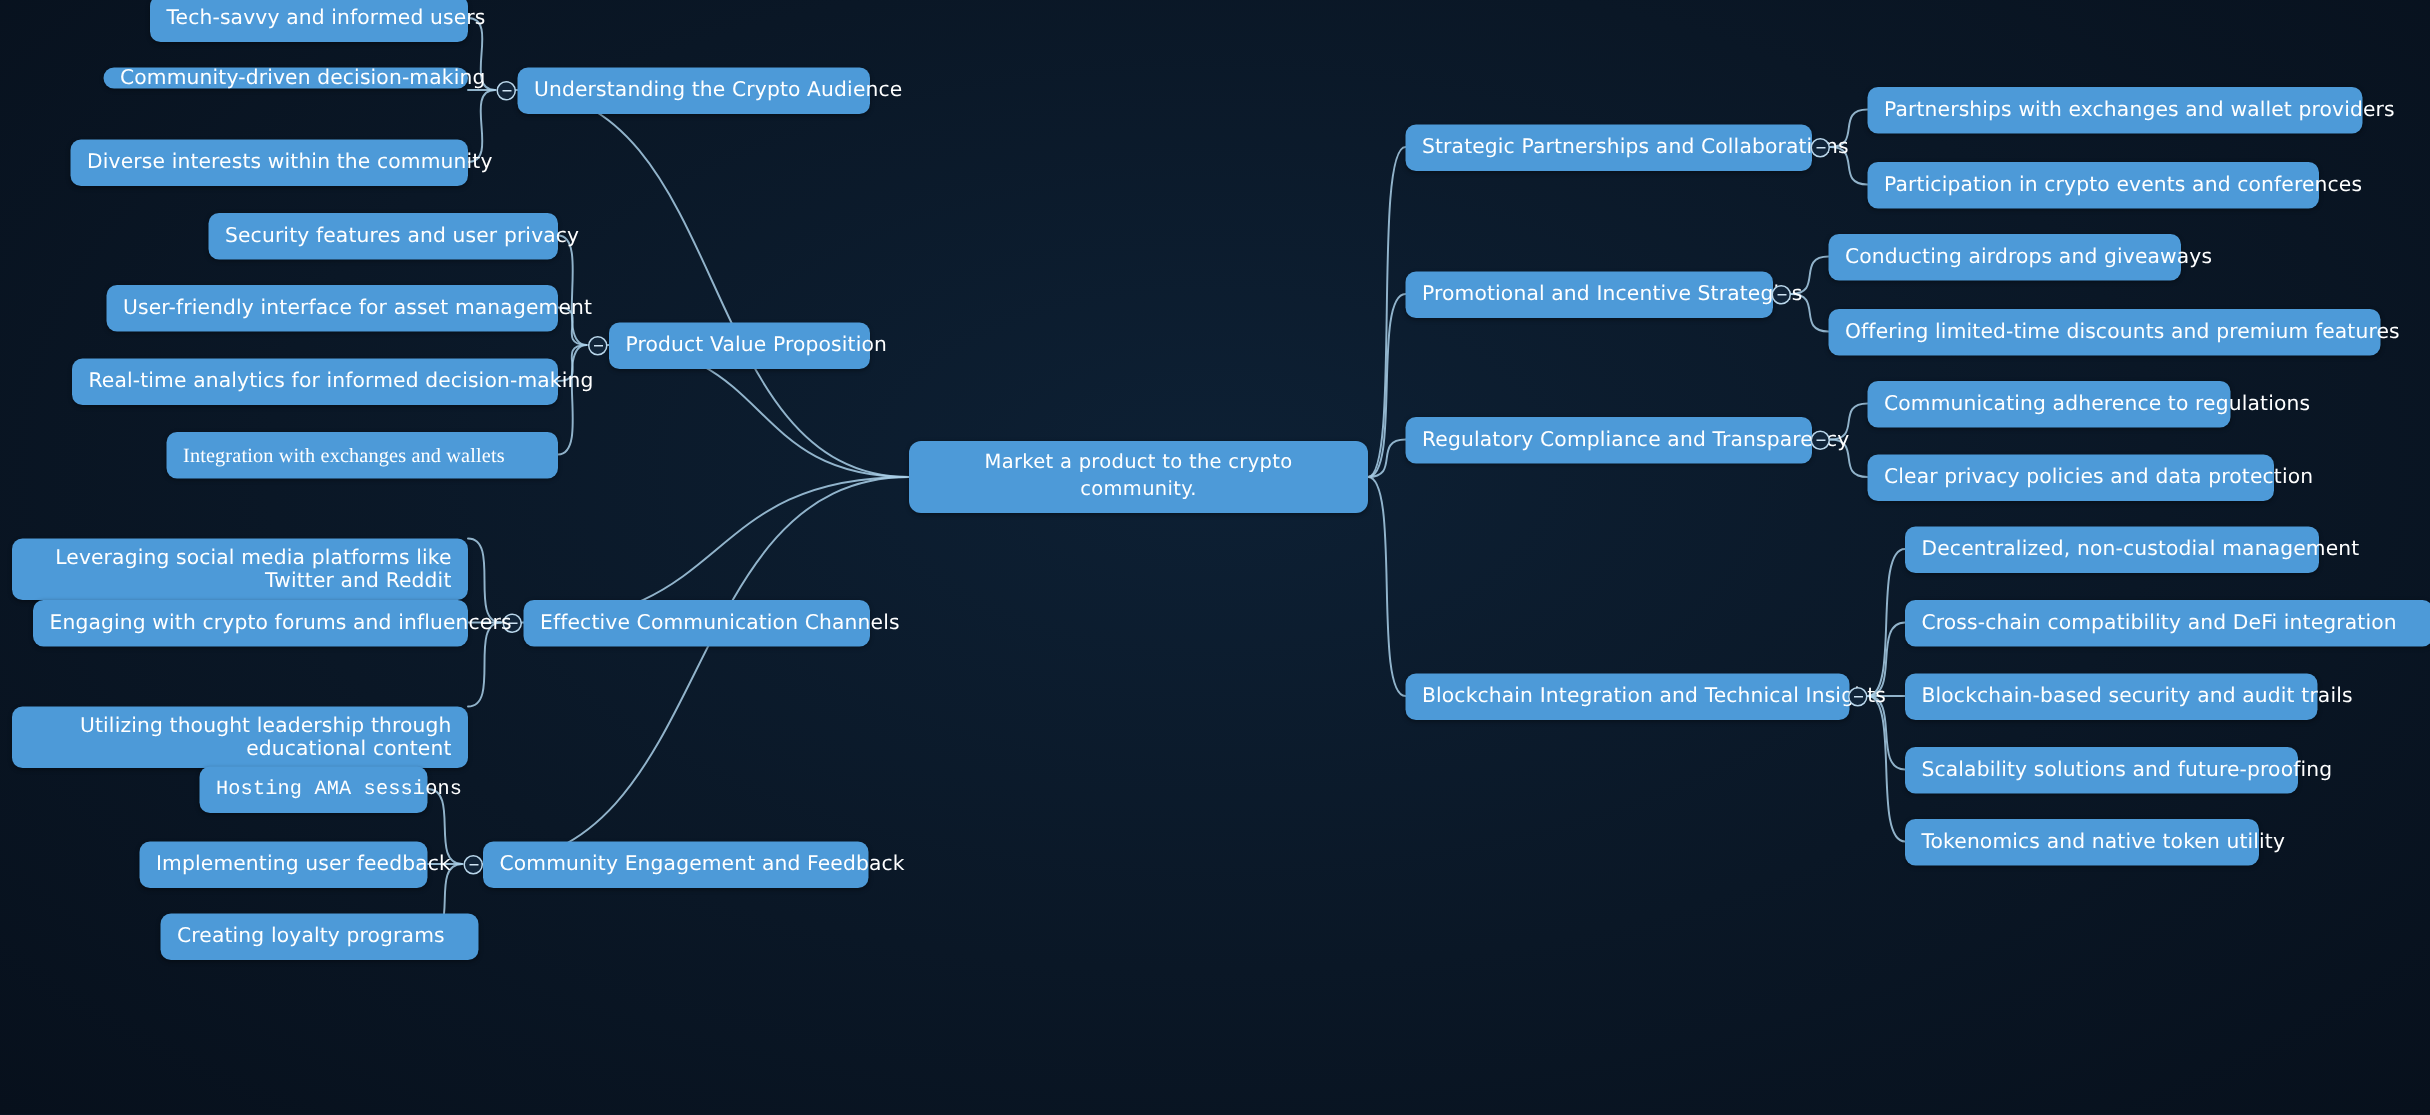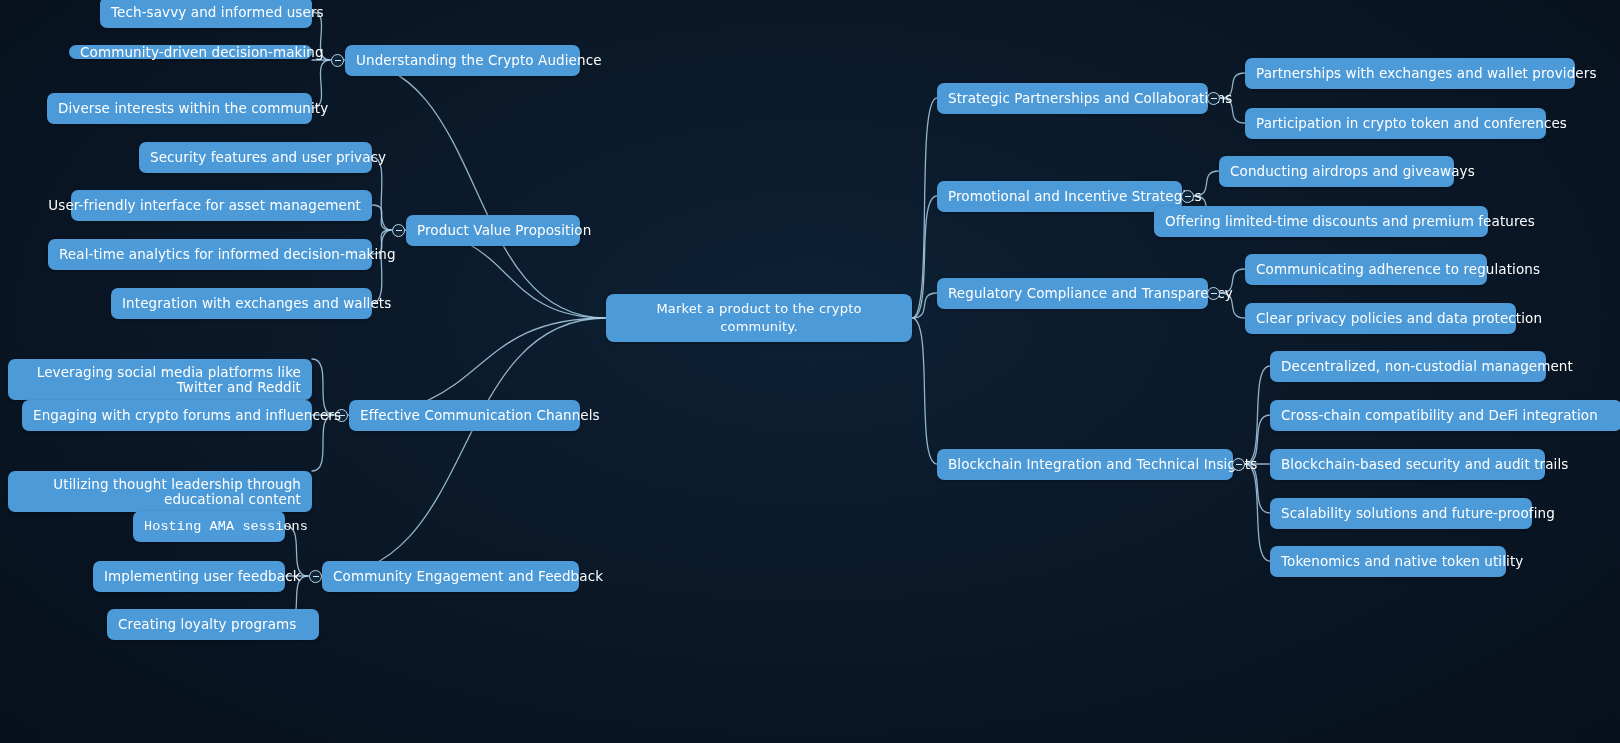--- a/index.html
+++ b/index.html
@@ -144,27 +144,27 @@
   <div class="node" style="left:406px; top:215px; width:174px; height:31px;">
     <span>Product Value Proposition</span>
   </div>
   <div class="toggle" style="left:392px; top:224px;">
       <i></i>
     </div>
 
   <div class="node" style="left:139px; top:142px; width:233px; height:31px;">
     <span>Security features and user privacy</span>
   </div>
-  <div class="node" style="left:71px; top:190px; width:301px; height:31px;justify-content:flex-end;">
+  <div class="node" style="left:71px; top:190px; width:301px; height:31px;">
     <span>User-friendly interface for asset management</span>
   </div>
   <div class="node" style="left:48px; top:239px; width:324px; height:31px;">
     <span>Real-time analytics for informed decision-making</span>
   </div>
-  <div class="node" style="left:111px; top:288px; width:261px; height:31px;">
+  <div class="node" style="left:111px; top:288px; width:261px; height:31px;font-family:Liberation Serif, serif;">
     <span>Integration with exchanges and wallets</span>
   </div>
 
   <div class="node" style="left:349px; top:400px; width:231px; height:31px;">
     <span>Effective Communication Channels</span>
   </div>
   <div class="toggle" style="left:335px; top:409px;">
       <i></i>
     </div>
 
@@ -199,34 +199,34 @@
     <span>Strategic Partnerships and Collaborations</span>
   </div>
   <div class="toggle" style="left:1207px; top:92px;">
       <i></i>
     </div>
 
   <div class="node" style="left:1245px; top:58px; width:330px; height:31px;">
     <span>Partnerships with exchanges and wallet providers</span>
   </div>
   <div class="node" style="left:1245px; top:108px; width:301px; height:31px;">
-    <span>Participation in crypto token and conferences</span>
+    <span>Participation in crypto events and conferences</span>
   </div>
 
   <div class="node" style="left:937px; top:181px; width:245px; height:31px;">
     <span>Promotional and Incentive Strategies</span>
   </div>
   <div class="toggle" style="left:1181px; top:190px;">
       <i></i>
     </div>
 
   <div class="node" style="left:1219px; top:156px; width:235px; height:31px;">
     <span>Conducting airdrops and giveaways</span>
   </div>
-  <div class="node" style="left:1154px; top:206px; width:334px; height:31px;">
+  <div class="node" style="left:1219px; top:206px; width:368px; height:31px;">
     <span>Offering limited-time discounts and premium features</span>
   </div>
 
   <div class="node" style="left:937px; top:278px; width:271px; height:31px;">
     <span>Regulatory Compliance and Transparency</span>
   </div>
   <div class="toggle" style="left:1207px; top:287px;">
       <i></i>
     </div>
 

